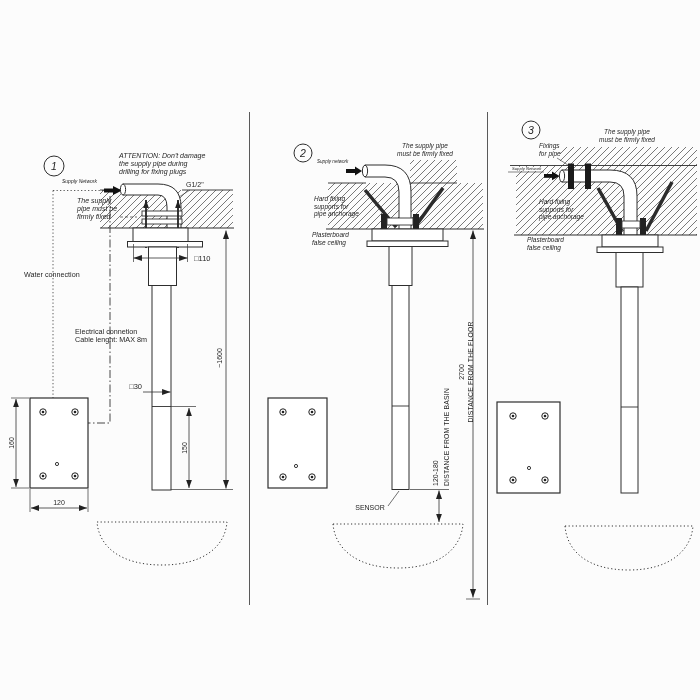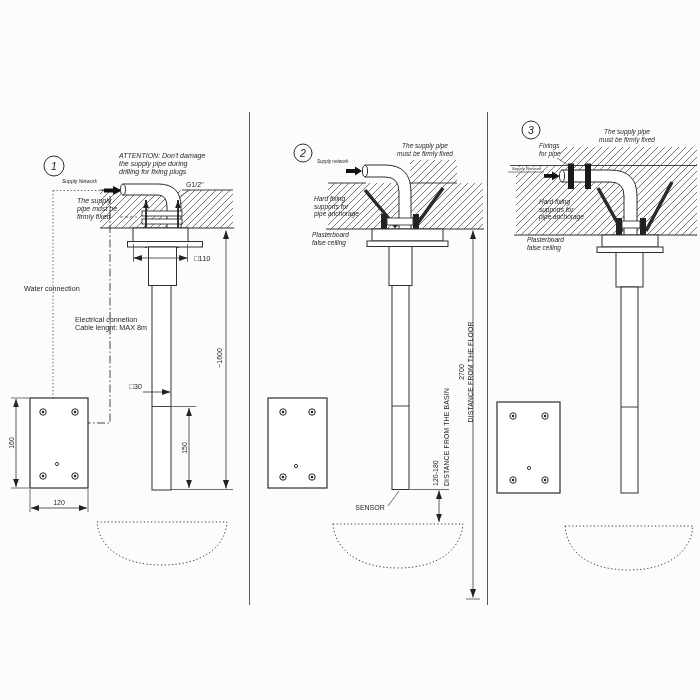--- a/index.html
+++ b/index.html
@@ -225,22 +225,22 @@
 </svg>
 
 <span class="lbl it f70" style="left:119px;top:152px;width:130px;">ATTENTION: Don't damage
 the supply pipe during
 drilling for fixing plugs</span>
 <span class="lbl it f50" style="left:62px;top:179px;">Supply Network</span>
 <span class="lbl f70" style="left:186px;top:181px;">G1/2"</span>
 <span class="lbl it f70" style="left:77px;top:197px;width:60px;">The supply
 pipe must be
 firmly fixed</span>
-<span class="lbl f72" style="left:24px;top:285px;">Water connection</span>
-<span class="lbl f72" style="left:75px;top:316px;width:140px;">Electrical connetion
+<span class="lbl f72" style="left:24px;top:271px;">Water connection</span>
+<span class="lbl f72" style="left:75px;top:328px;width:140px;">Electrical connetion
 Cable lenght: MAX 8m</span>
 
 <span class="lbl it f65 ctr" style="left:392px;top:142px;width:66px;">The supply pipe
 must be firmly fixed</span>
 <span class="lbl it f46" style="left:317px;top:159px;">Supply network</span>
 <span class="lbl it f65" style="left:314px;top:195px;width:60px;">Hard fixing
 supports for
 pipe anchorage</span>
 <span class="lbl it f65" style="left:312px;top:231px;width:55px;">Plasterboard
 false ceiling</span>

